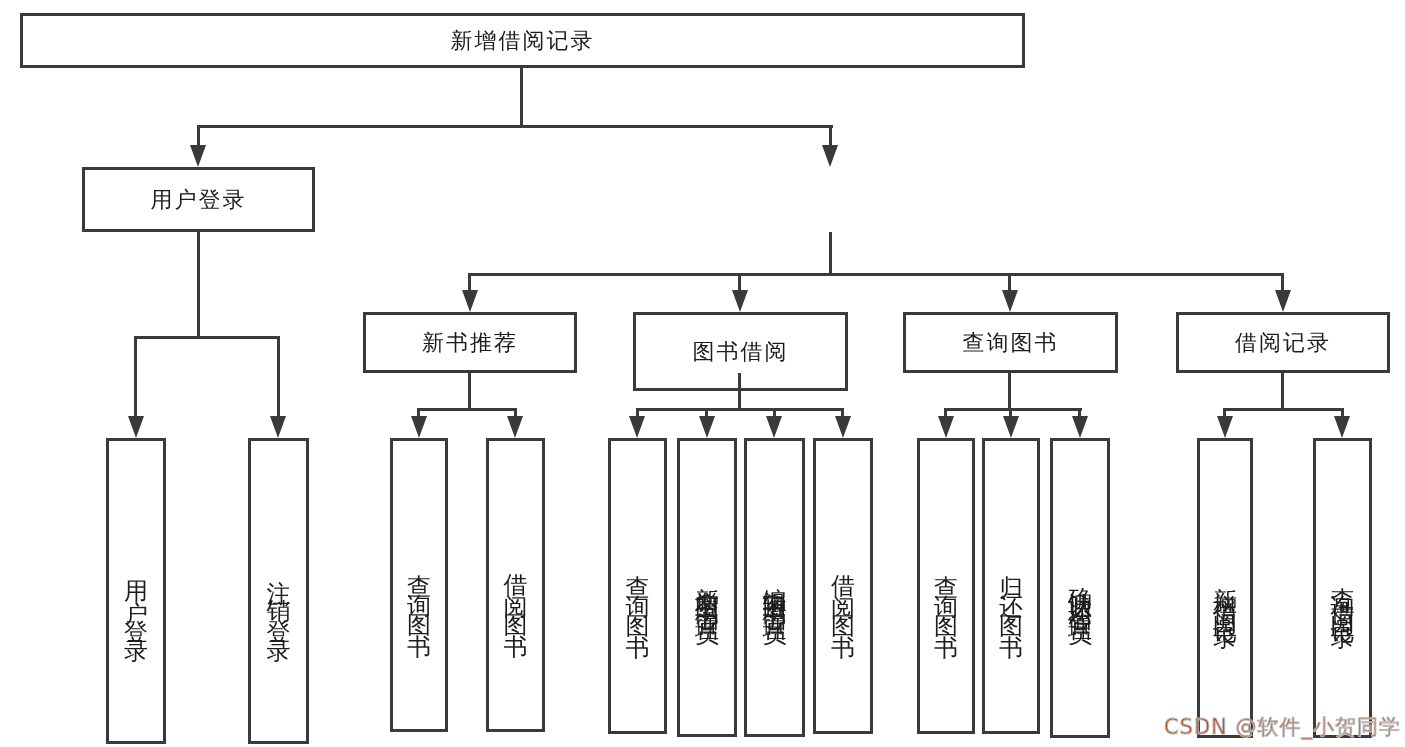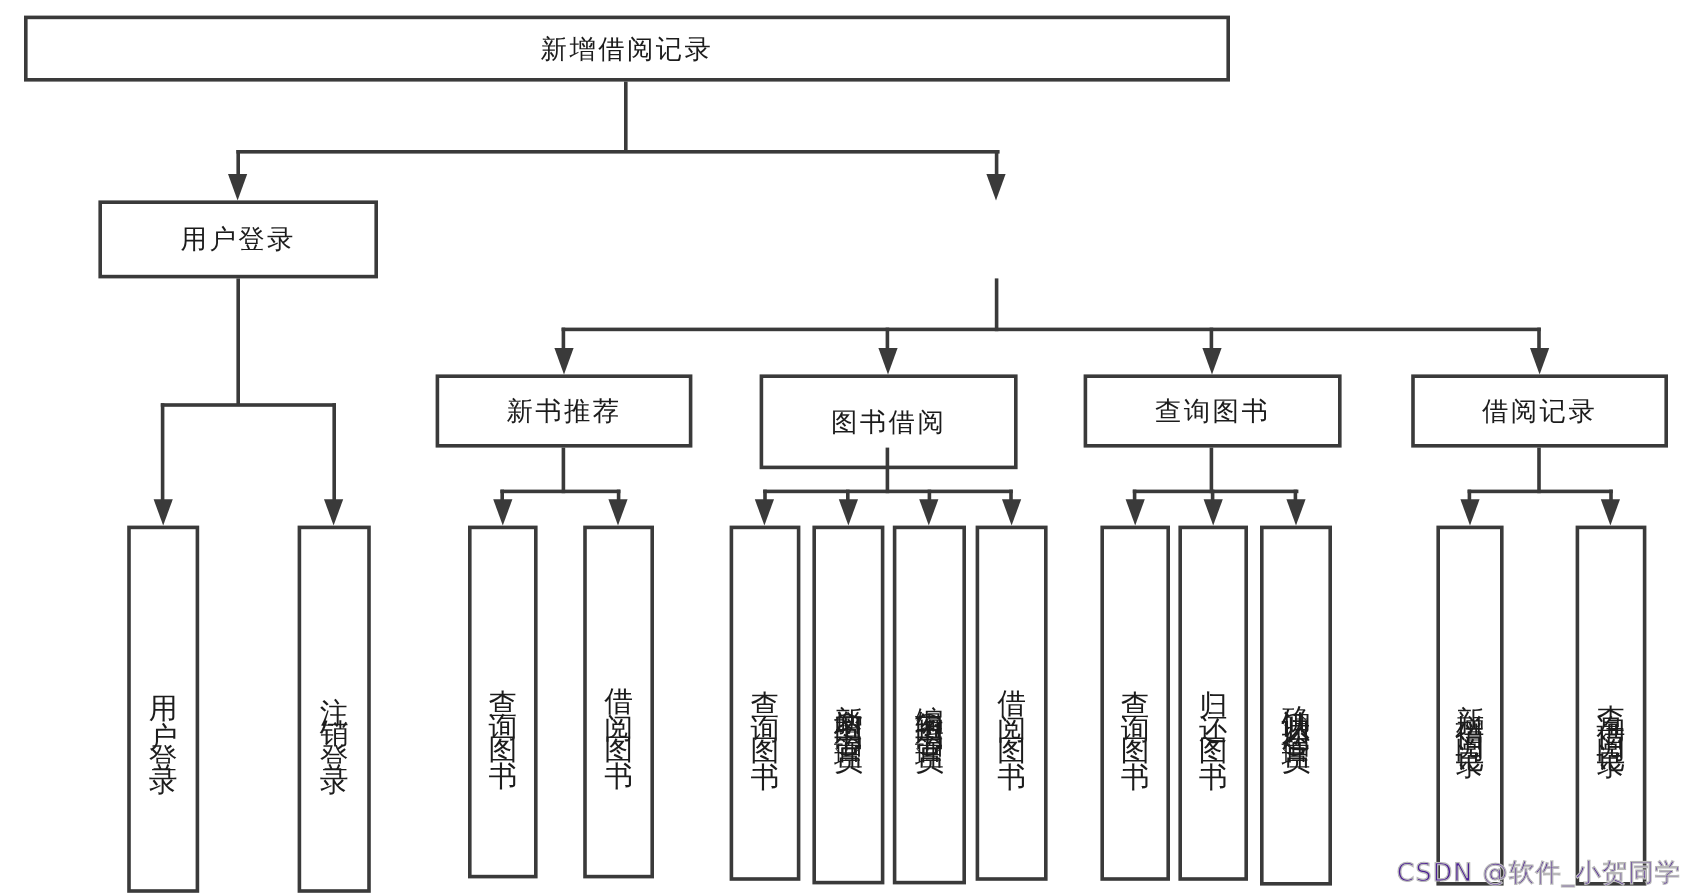--- a/index.html
+++ b/index.html
@@ -23,21 +23,21 @@
   .sp5{letter-spacing:5px;padding-top:5px;}
   .ln{position:absolute;background:#3a3a3a;}
   .tri{
     position:absolute;width:0;height:0;
     border-left:8px solid transparent;border-right:8px solid transparent;
     border-top:22px solid #3a3a3a;
   }
   .watermark{
     position:absolute;right:4px;bottom:6px;z-index:10;
     font-size:21px;letter-spacing:1px;
-    color:#4c1d95;-webkit-text-stroke:1px #b9b9b9;
+    color:#c2410c;-webkit-text-stroke:1px #b9b9b9;
     text-shadow:0 0 1px #c4c4c4;white-space:nowrap;
   }
 </style>
 </head>
 <body>
 
 <div class="canvas">
 
   <div class="box" style="left:20px;top:13px;width:1005px;height:55px;">
     <span class="h-label">新增借阅记录</span>

